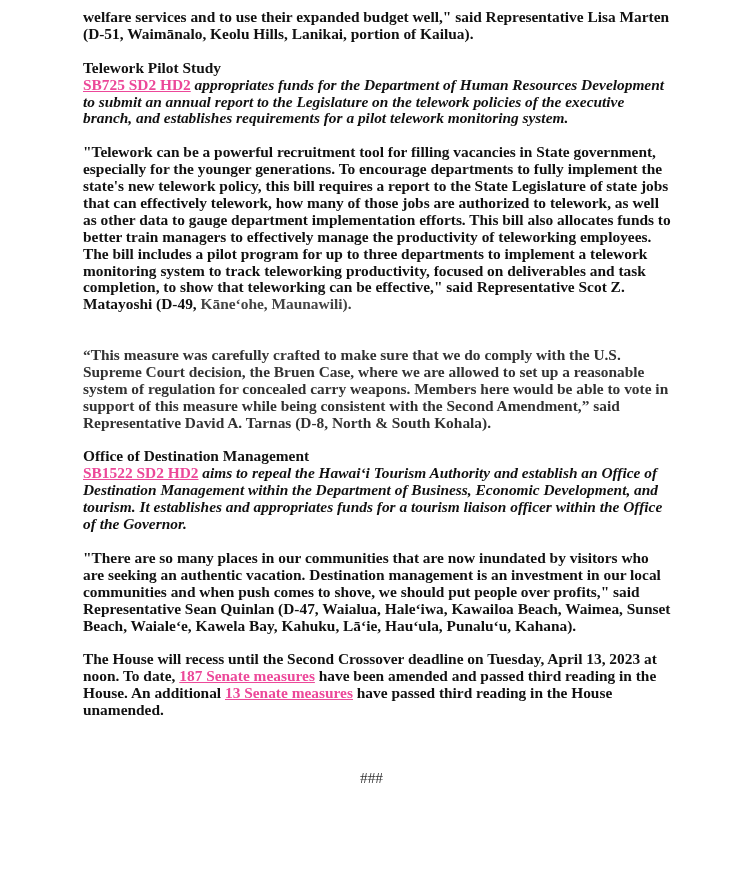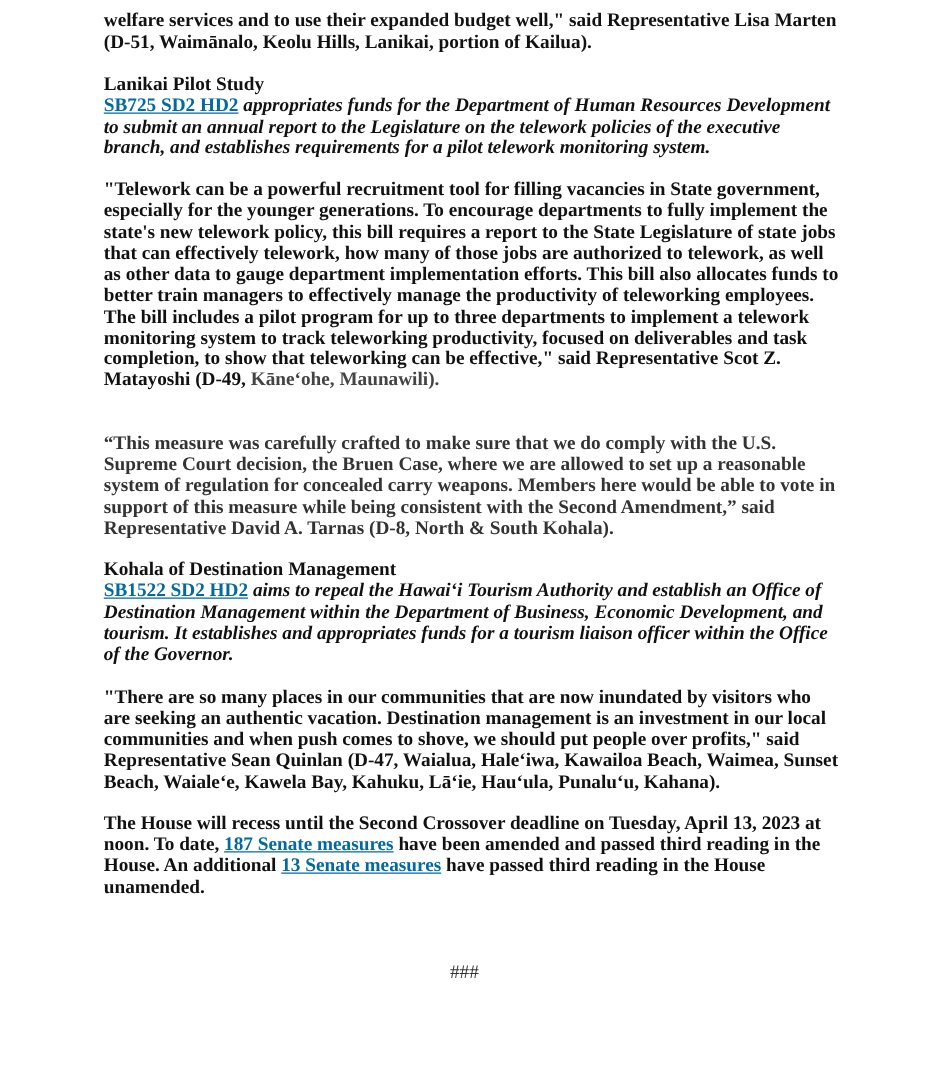--- a/index.html
+++ b/index.html
@@ -6,43 +6,43 @@
   body {
     width: 743px; height: 872px; position: relative; overflow: hidden;
     font-family: "Liberation Serif", serif; font-size: 15.4px; color: #111111;
     line-height: 16.9px;
   }
   .doc { position: absolute; left: 83px; top: 9px; width: 590px; }
   p { margin: 0; font-weight: bold; }
   .gap { height: 16.9px; }
   .heading { font-weight: bold; }
   .summary { font-style: italic; }
-  a { color: #0369a1; text-decoration: underline; font-style: normal; }
+  a { color: #ec4899; text-decoration: underline; font-style: normal; }
   .gray { color: #333333; }
   .soft { color: #444444; }
   .sep { position: absolute; left: 0; width: 743px; top: 770px; text-align: center; color: #333; }
 </style>
 </head>
 <body>
 
 <div class="doc">
   <p>welfare services and to use their expanded budget well," said Representative Lisa Marten (D-51, Waimānalo, Keolu Hills, Lanikai, portion of Kailua).</p>
   <div class="gap"></div>
 
-  <p class="heading">Lanikai Pilot Study</p>
+  <p class="heading">Telework Pilot Study</p>
   <p class="summary"><a href="#">SB725 SD2 HD2</a><span> appropriates funds for the Department of Human Resources Development to submit an annual report to the Legislature on the telework policies of the executive branch, and establishes requirements for a pilot telework monitoring system.</span></p>
   <div class="gap"></div>
   <p><span>"Telework can be a powerful recruitment tool for filling vacancies in State government, especially for the younger generations. To encourage departments to fully implement the state's new telework policy, this bill requires a report to the State Legislature of state jobs that can effectively telework, how many of those jobs are authorized to telework, as well as other data to gauge department implementation efforts. This bill also allocates funds to better train managers to effectively manage the productivity of teleworking employees. The bill includes a pilot program for up to three departments to implement a telework monitoring system to track teleworking productivity, focused on deliverables and task completion, to show that teleworking can be effective," said Representative Scot Z. Matayoshi (D-49, </span><span class="soft">Kāneʻohe, Maunawili).</span></p>
   <div class="gap"></div>
 
   <div class="gap"></div>
   <p class="gray">“This measure was carefully crafted to make sure that we do comply with the U.S. Supreme Court decision, the Bruen Case, where we are allowed to set up a reasonable system of regulation for concealed carry weapons. Members here would be able to vote in support of this measure while being consistent with the Second Amendment,” said Representative David A. Tarnas (D-8, North &amp; South Kohala).</p>
   <div class="gap"></div>
 
-  <p class="heading">Kohala of Destination Management</p>
+  <p class="heading">Office of Destination Management</p>
   <p class="summary"><a href="#">SB1522 SD2 HD2</a><span> aims to repeal the Hawaiʻi Tourism Authority and establish an Office of Destination Management within the Department of Business, Economic Development, and tourism. It establishes and appropriates funds for a tourism liaison officer within the Office of the Governor.</span></p>
   <div class="gap"></div>
   <p>"There are so many places in our communities that are now inundated by visitors who are seeking an authentic vacation. Destination management is an investment in our local communities and when push comes to shove, we should put people over profits," said Representative Sean Quinlan (D-47, Waialua, Haleʻiwa, Kawailoa Beach, Waimea, Sunset Beach, Waialeʻe, Kawela Bay, Kahuku, Lāʻie, Hauʻula, Punaluʻu, Kahana).</p>
   <div class="gap"></div>
 
   <p><span>The House will recess until the Second Crossover deadline on Tuesday, April 13, 2023 at noon. To date, </span><a href="#">187 Senate measures</a><span> have been amended and passed third reading in the House. An additional </span><a href="#">13 Senate measures</a><span> have passed third reading in the House unamended.</span></p>
 </div>
 
 <div class="sep">###</div>
 

